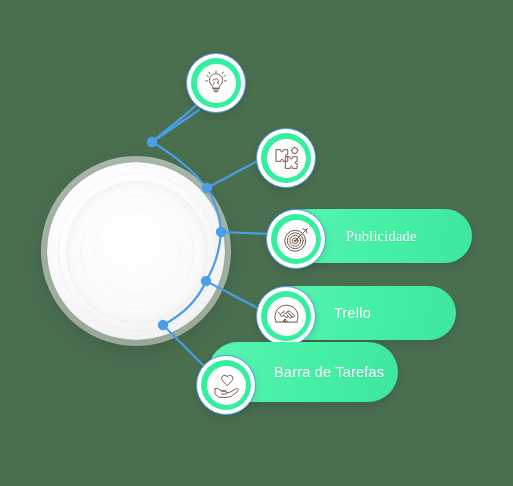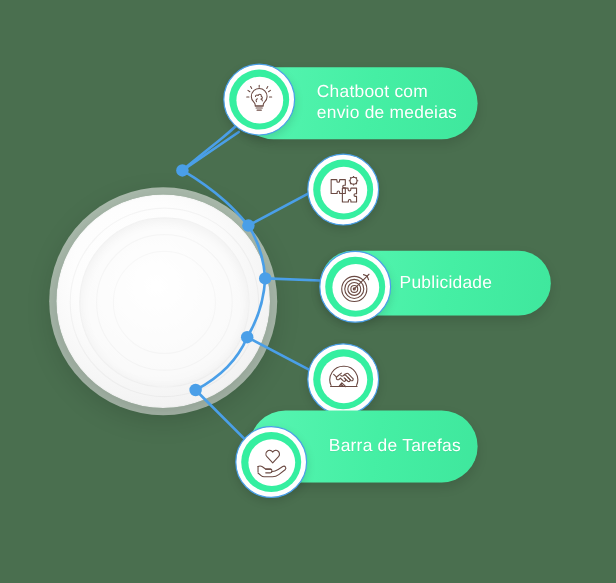--- a/index.html
+++ b/index.html
@@ -81,21 +81,21 @@
     background:#ffffff;
     display:flex;align-items:center;justify-content:center;
   }
   .badge svg{display:block;}
 
   
   #pill-1{left:198px;top:56px;width:200px;}
   #badge-1{left:186px;top:53px;}
   #pill-2{left:268px;top:131px;width:188px;}
   #badge-2{left:256px;top:128px;}
-  #pill-3{left:267px;top:209px;width:192px;}
+  #pill-3{left:280px;top:209px;width:192px;font-family:Liberation Serif, serif;}
   #badge-3{left:266px;top:209px;}
   #pill-4{left:268px;top:286px;width:188px;}
   #badge-4{left:256px;top:286px;}
   #pill-5{left:208px;top:342px;width:190px;}
   #badge-5{left:196px;top:355px;}
 </style>
 </head>
 <body>
 
 <div id="stage">
@@ -121,24 +121,20 @@
     </g>
     <g fill="#4a9fe8">
       <circle cx="152" cy="142" r="5.2"></circle>
       <circle cx="207" cy="188" r="5.2"></circle>
       <circle cx="221" cy="232" r="5.2"></circle>
       <circle cx="206" cy="281" r="5.2"></circle>
       <circle cx="163" cy="325" r="5.2"></circle>
     </g>
   </svg>
 
-  <div class="pill tall" id="pill-1">
-    <span class="pill-label">Chatboot com
-envio de medeias</span>
-  </div>
   <div class="badge" id="badge-1">
     <div class="badge-green">
       <div class="badge-inner">
         <svg width="26" height="26" viewBox="0 0 32 32">
           <g fill="none" stroke="#6b4a43" stroke-width="1.1" stroke-linecap="round" stroke-linejoin="round">
             <path d="M10.5 18.5c-1.6-1.5-2.6-3.5-2.6-5.8 0-4.4 3.6-8 8.1-8s8.1 3.6 8.1 8c0 2.3-1 4.3-2.6 5.8-.9.9-1.4 1.9-1.4 3.1v.9h-8.2v-.9c0-1.2-.5-2.2-1.4-3.1z"></path>
             <path d="M12.3 22.5h7.4M12.8 24.7h6.4M13.8 26.8h4.4"></path>
             <path d="M12.2 12.9c0-.9.7-1.6 1.6-1.6.4 0 .8.2 1.1.5.2-.7.9-1.2 1.6-1.2.9 0 1.7.8 1.7 1.7 0 .2 0 .4-.1.6.6.1 1.1.6 1.1 1.3 0 .7-.6 1.3-1.3 1.3"></path>
             <path d="M14.2 15.2c-.8.2-1.4.9-1.4 1.7 0 .5.2.9.5 1.2M18 15.5c.7.3 1.2 1 1.2 1.8"></path>
             <path d="M4.5 6.6l1.9 1.4M27.5 6.6l-1.9 1.4M3.2 13.4h2.3M28.8 13.4h-2.3M7.2 2.6l1.1 2M24.8 2.6l-1.1 2M16 1.2v2.1"></path>
@@ -178,20 +174,23 @@
             <circle cx="14.5" cy="17.5" r="1"></circle>
             <path d="M14.5 17.5L27.2 4.8"></path>
             <path d="M23.6 3.4l3.6 1.4 1.4 3.6"></path>
             <path d="M27.2 4.8l1.8-1.8"></path>
           </g>
         </svg>
       </div>
     </div>
   </div>
 
+  <div class="pill" id="pill-4">
+    <span class="pill-label">Trello</span>
+  </div>
   <div class="badge" id="badge-4">
     <div class="badge-green">
       <div class="badge-inner">
         <svg width="27" height="27" viewBox="0 0 32 32">
           <g fill="none" stroke="#6b4a43" stroke-width="1.1" stroke-linecap="round" stroke-linejoin="round">
             <path d="M3.4 21.5A13.4 13.4 0 0 1 16 2.6a13.4 13.4 0 0 1 12.6 18.9"></path>
             <path d="M2.9 22.6h26.2"></path>
             <path d="M13.6 9.4l-4.4 3.6c-.7.6-.8 1.6-.3 2.3.5.7 1.5.9 2.2.4l1.6-1.2"></path>
             <path d="M12.7 14.5l2.8 2.6c.6.5 1.5.5 2-.1.5-.6.5-1.5-.1-2l-1.1-1"></path>
             <path d="M17.4 15l2.6 2.4c.6.5 1.5.5 2-.1.5-.6.5-1.5-.1-2l-4.6-4.3-1.9 1.1c-.8.5-1.8.3-2.4-.4"></path>

